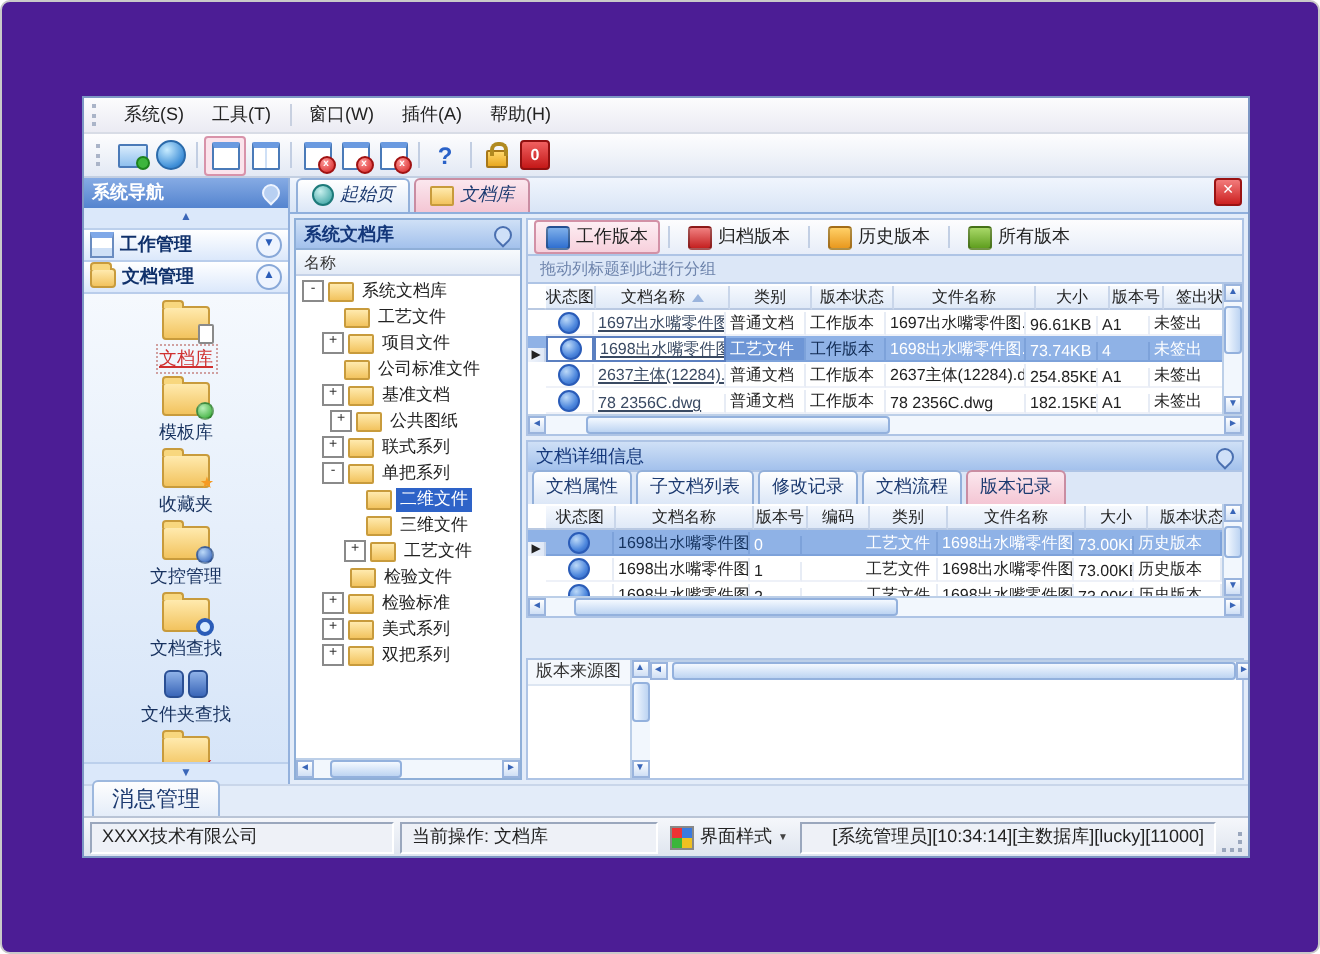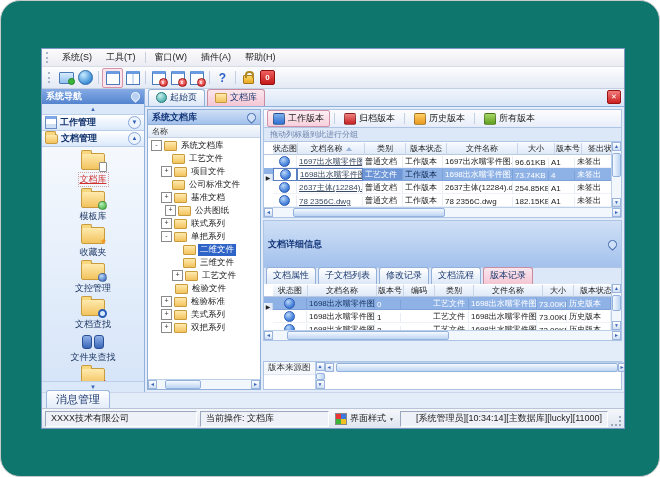--- a/index.html
+++ b/index.html
@@ -1,17 +1,17 @@
 <!DOCTYPE html>
 <html><head>
 <meta charset="utf-8">
 <style>
   html,body{margin:0;padding:0;background:#fff;}
   body{width:660px;height:477px;position:relative;font-family:"Liberation Sans","DejaVu Sans",sans-serif;-webkit-font-smoothing:antialiased;}
-  .frame{position:absolute;inset:0;border:1px solid #c9c9c9;border-radius:20px;background:#0f766e;}
+  .frame{position:absolute;inset:0;border:1px solid #c9c9c9;border-radius:5px;background:#4c1d95;}
   .win{position:absolute;left:40px;top:47px;width:582px;height:379px;border:1px solid #7d97c4;background:#e3ecf9;display:flex;flex-direction:column;overflow:hidden;}
   
   .menubar{height:17px;background:linear-gradient(#fcfcfd,#ebebf3);border-bottom:1px solid #d8dce6;display:flex;align-items:center;font-size:9px;color:#222;flex:none;}
   .grip{width:3px;height:11px;margin:0 4px;border-left:2px dotted #aab4c8;}
   .menu-item{padding:1px 7px;cursor:default;}
   .menu-sep{width:1px;height:11px;background:#c8d0e0;margin:0 2px;}
   
   .toolbar{height:21px;background:linear-gradient(#fdfdfe,#e3e9f4);border-bottom:1px solid #c3cfe2;display:flex;align-items:center;padding:0 2px;flex:none;}
   .tbtn{width:19px;height:18px;display:flex;align-items:center;justify-content:center;border-radius:2px;position:relative;}
   .tbtn.active{background:#fbe4ec;border:1px solid #d893aa;}
@@ -46,21 +46,21 @@
   .ov.green{background:radial-gradient(circle at 35% 30%,#b8f0b8,#2ea82e);}
   .ov.blue{background:radial-gradient(circle at 35% 30%,#bcd9f8,#2a5cb8);}
   .ov.mag{background:#d9ecff;border:2px solid #2a5cb8;width:5px;height:5px;}
   .ov.txt{border:none;background:none;font-size:8px;line-height:8px;width:auto;height:auto;}
   .binoc{width:22px;height:14px;display:flex;gap:2px;}
   .binoc i{flex:1;background:linear-gradient(#8fb2e8,#3a66b8);border:1px solid #2a4f94;border-radius:3px;}
   .nav-lbl{font-size:9px;color:#17315e;margin-top:2px;white-space:nowrap;}
   .nav-lbl.sel{color:#d03030;text-decoration:underline;border:1px dotted #d0a0a0;padding:0 1px;}
   
   .main{flex:1;display:flex;flex-direction:column;min-width:0;}
-  .tabrow{height:17px;flex:none;display:flex;align-items:center;background:linear-gradient(#f0f5fd,#d9e5f6);border-bottom:1px solid #8fafdc;padding:0 3px;}
+  .tabrow{height:17px;flex:none;display:flex;align-items:flex-start;background:linear-gradient(#f0f5fd,#d9e5f6);border-bottom:1px solid #8fafdc;padding:0 3px;font-style:italic;}
   .dtab{display:flex;align-items:center;gap:3px;font-size:9px;color:#1c3a70;padding:1px 7px 2px;border:1px solid #93b0da;border-bottom:none;border-radius:3px 3px 0 0;background:linear-gradient(#ffffff,#dce7f7);margin-right:2px;}
   .dtab.active{background:linear-gradient(#fbe7ee,#f4c6d4);border-color:#c98da2;}
   .t-ico-start{width:9px;height:9px;border-radius:50%;background:radial-gradient(circle at 35% 30%,#c8f0ee,#2a9a9a);border:1px solid #1d7a7a;}
   .t-ico-lib{width:10px;height:8px;background:linear-gradient(#ffeaae,#f2c35e);border:1px solid #c89b3c;border-radius:1px;}
   .closebtn{margin-left:auto;width:12px;height:12px;border-radius:2px;background:linear-gradient(#f27b7b,#cc2020);border:1px solid #9a1212;color:#fff;font-size:7px;line-height:11px;text-align:center;font-weight:bold;margin-bottom:2px;}
   .body{flex:1;display:flex;min-height:0;padding:2px;gap:2px;background:#e3ecf9;}
   
   .treepanel{width:112px;flex:none;border:1px solid #8fafd8;background:#fff;display:flex;flex-direction:column;min-height:0;}
   .phdr{height:14px;flex:none;background:linear-gradient(#cfe0f6,#a3c1ec);color:#14377a;font-size:9px;font-weight:bold;display:flex;align-items:center;padding:0 4px;border-bottom:1px solid #8fafd8;}
   .colhdr{height:12px;flex:none;background:linear-gradient(#f7fafd,#e2eaf6);border-bottom:1px solid #c5d2e8;font-size:8px;color:#333;display:flex;align-items:center;padding:0 4px;}
@@ -104,21 +104,21 @@
   .sel-u{background:#8fb2e6;}
   .sel-u .gc{color:#fff;border-right-color:#7da2da;border-bottom-color:#7da2da;}
   .sel-u .c-doc{background:#fff;border:1px solid #5b7fc0;color:#3a4a63;}
   .sel-u .c-sticon{background:#fff;border:1px solid #5b7fc0;}
   .sel-u .c-cat{background:#6e96d6;}
   .sel-u .c-state{color:#102a52;}
   .sel-l{background:#8fb2e6;}
   .sel-l .gc{color:#fff;border-right-color:#7da2da;border-bottom-color:#7da2da;}
   .sel-l .c-doc2{color:#14325e;}
   
-  .dethdr{height:14px;flex:none;margin-top:2px;border:1px solid #aec4e5;background:linear-gradient(#cfe0f6,#a3c1ec);color:#14377a;font-size:9px;font-weight:bold;display:flex;align-items:center;padding:16px 4px;}
+  .dethdr{height:14px;flex:none;margin-top:2px;border:1px solid #aec4e5;background:linear-gradient(#cfe0f6,#a3c1ec);color:#14377a;font-size:9px;font-weight:normal;display:flex;align-items:center;padding:0 4px;}
   .dettabs{height:16px;flex:none;border-left:1px solid #aec4e5;border-right:1px solid #aec4e5;background:#dce7f7;display:flex;align-items:flex-end;padding:0 2px;}
   .dtab2{font-size:9px;color:#1c3a70;padding:1px 6px 2px;border:1px solid #93b0da;border-bottom:none;border-radius:3px 3px 0 0;background:linear-gradient(#ffffff,#dce7f7);margin-right:2px;white-space:nowrap;}
   .dtab2.active{background:linear-gradient(#fbe7ee,#f4c6d4);border-color:#c98da2;}
   
   .graphpanel{flex:1;margin-top:20px;border:1px solid #aec4e5;background:#fff;display:flex;flex-direction:row;min-height:0;}
   .glabel{height:12px;flex:none;font-size:8.5px;color:#333;display:flex;align-items:center;padding:0 4px;background:#f4f8fd;border-bottom:1px solid #dde6f2;}
   .gmain{flex:1;display:flex;min-height:0;}
   .gcanvas{flex:1;position:relative;overflow:hidden;background-image:linear-gradient(#efefef 1px,transparent 1px),linear-gradient(90deg,#efefef 1px,transparent 1px);background-size:22px 22px;}
   
   .msgrow{height:15px;flex:none;background:#e3ecf9;display:flex;align-items:flex-end;border-top:1px solid #c9d6ea;}

